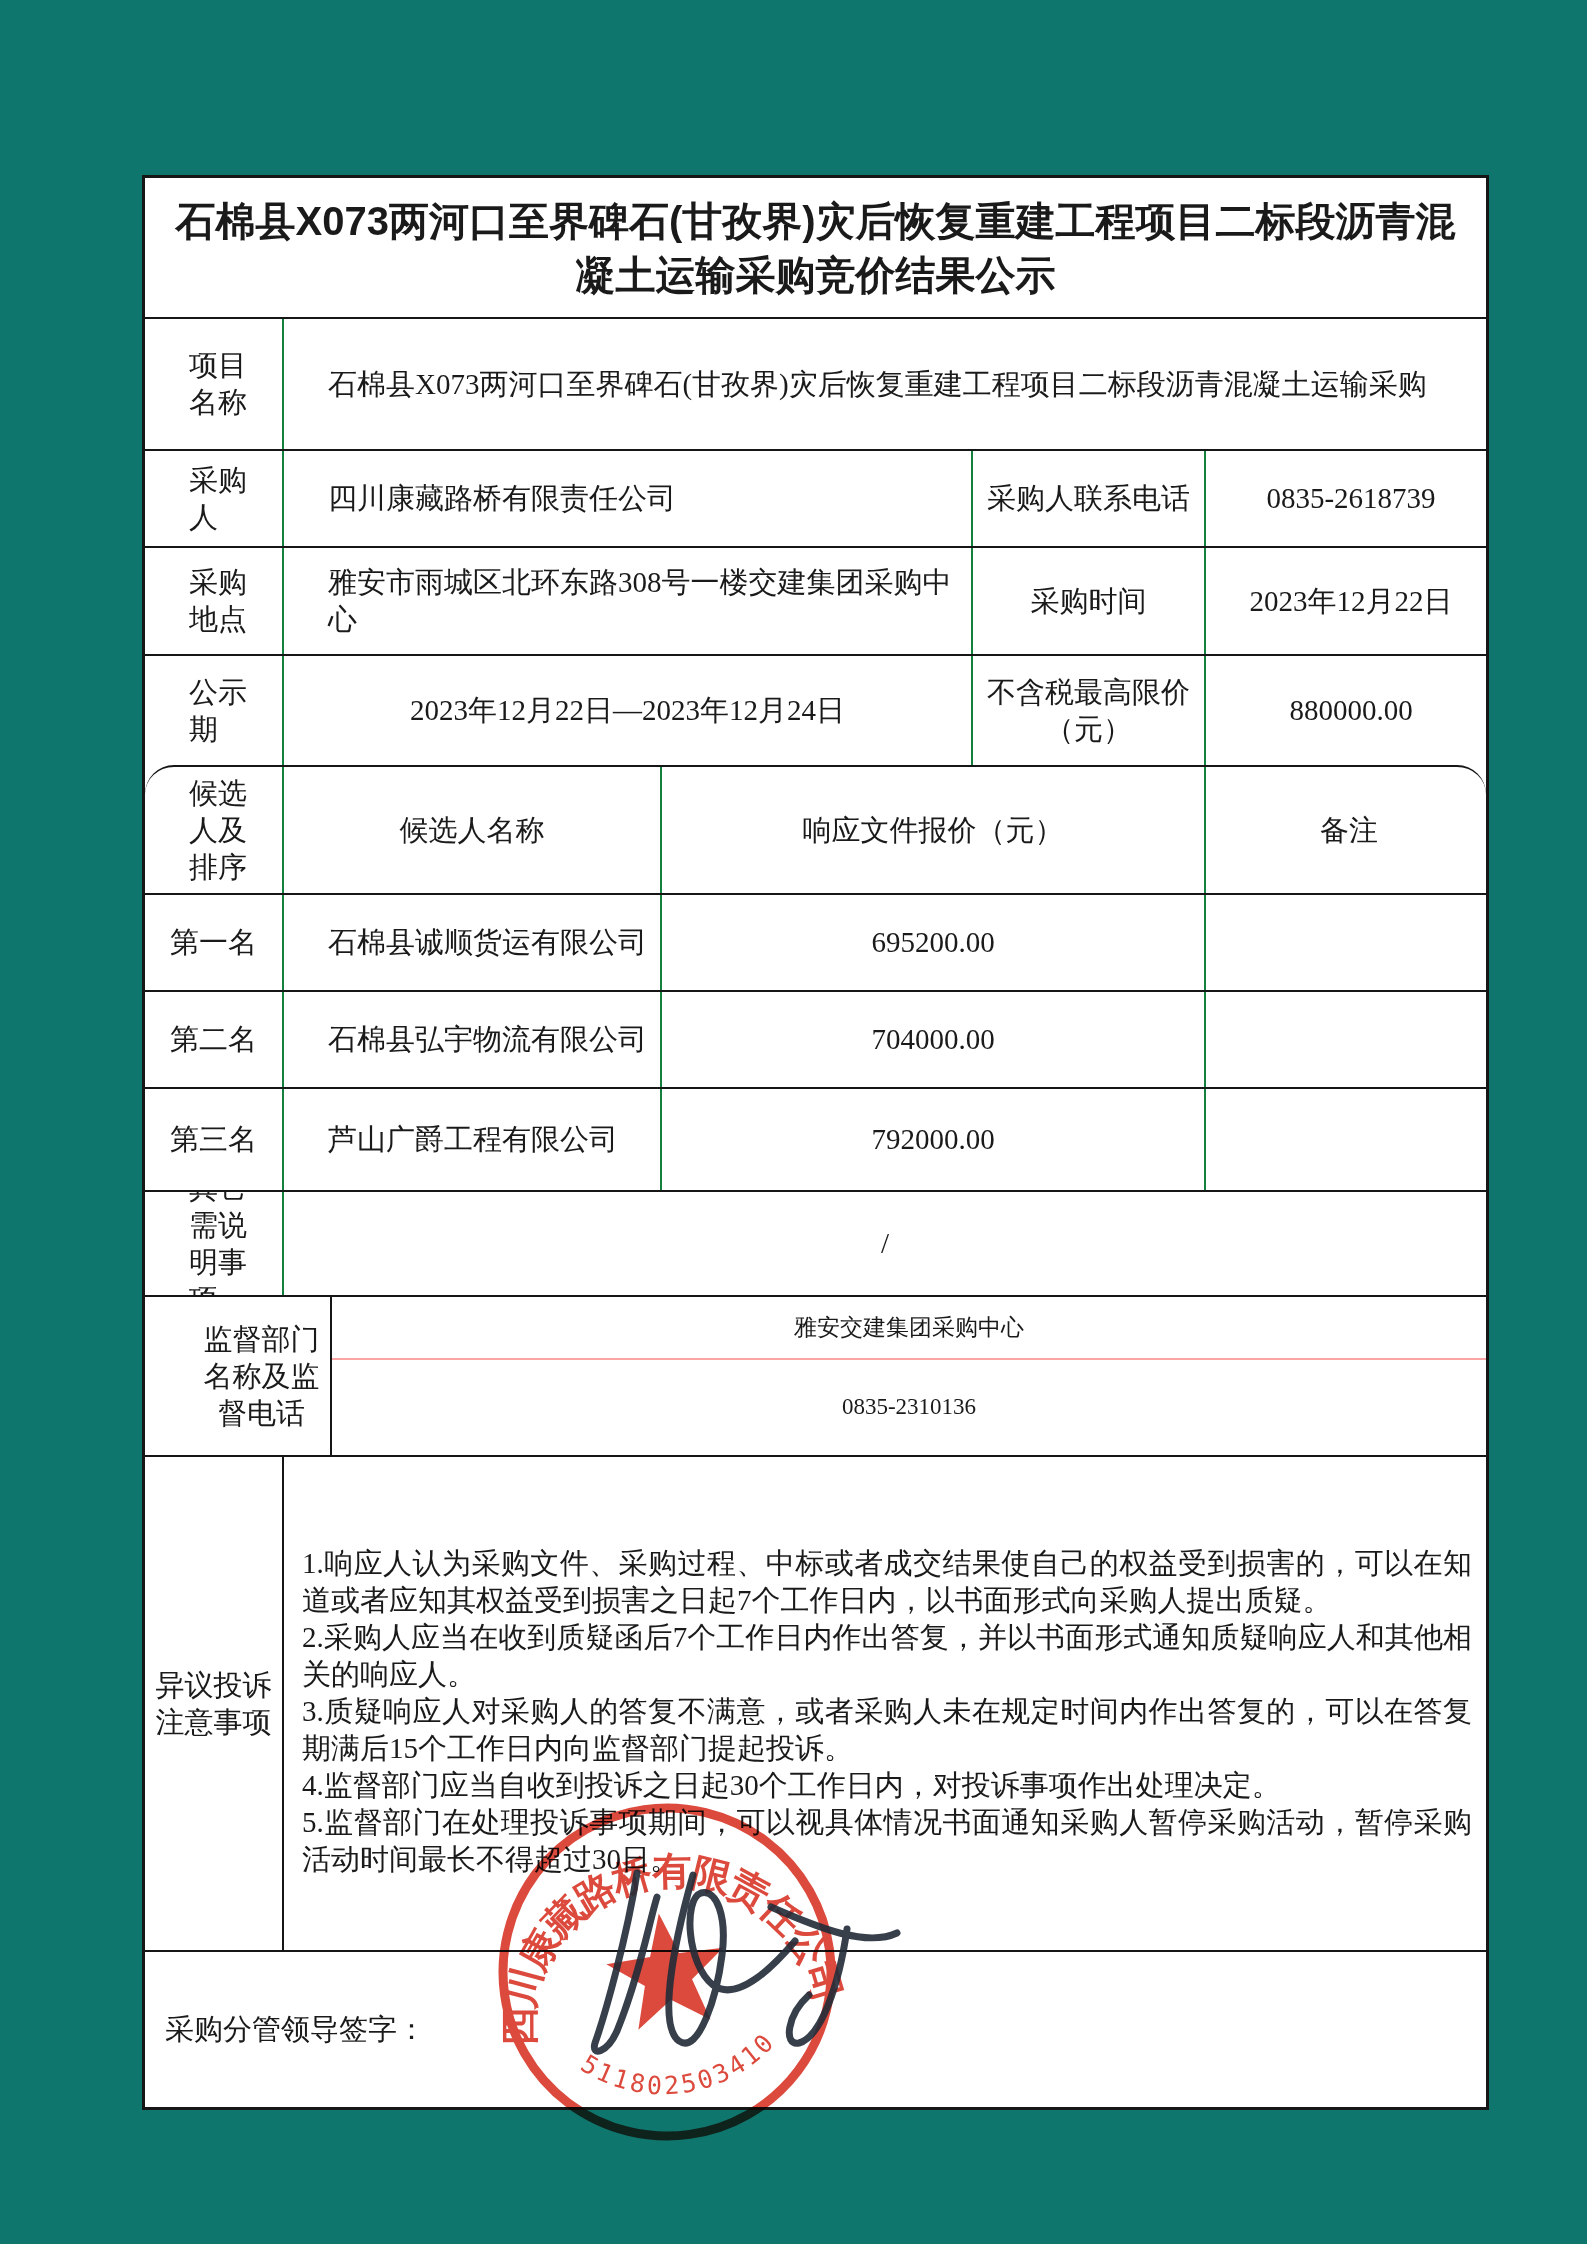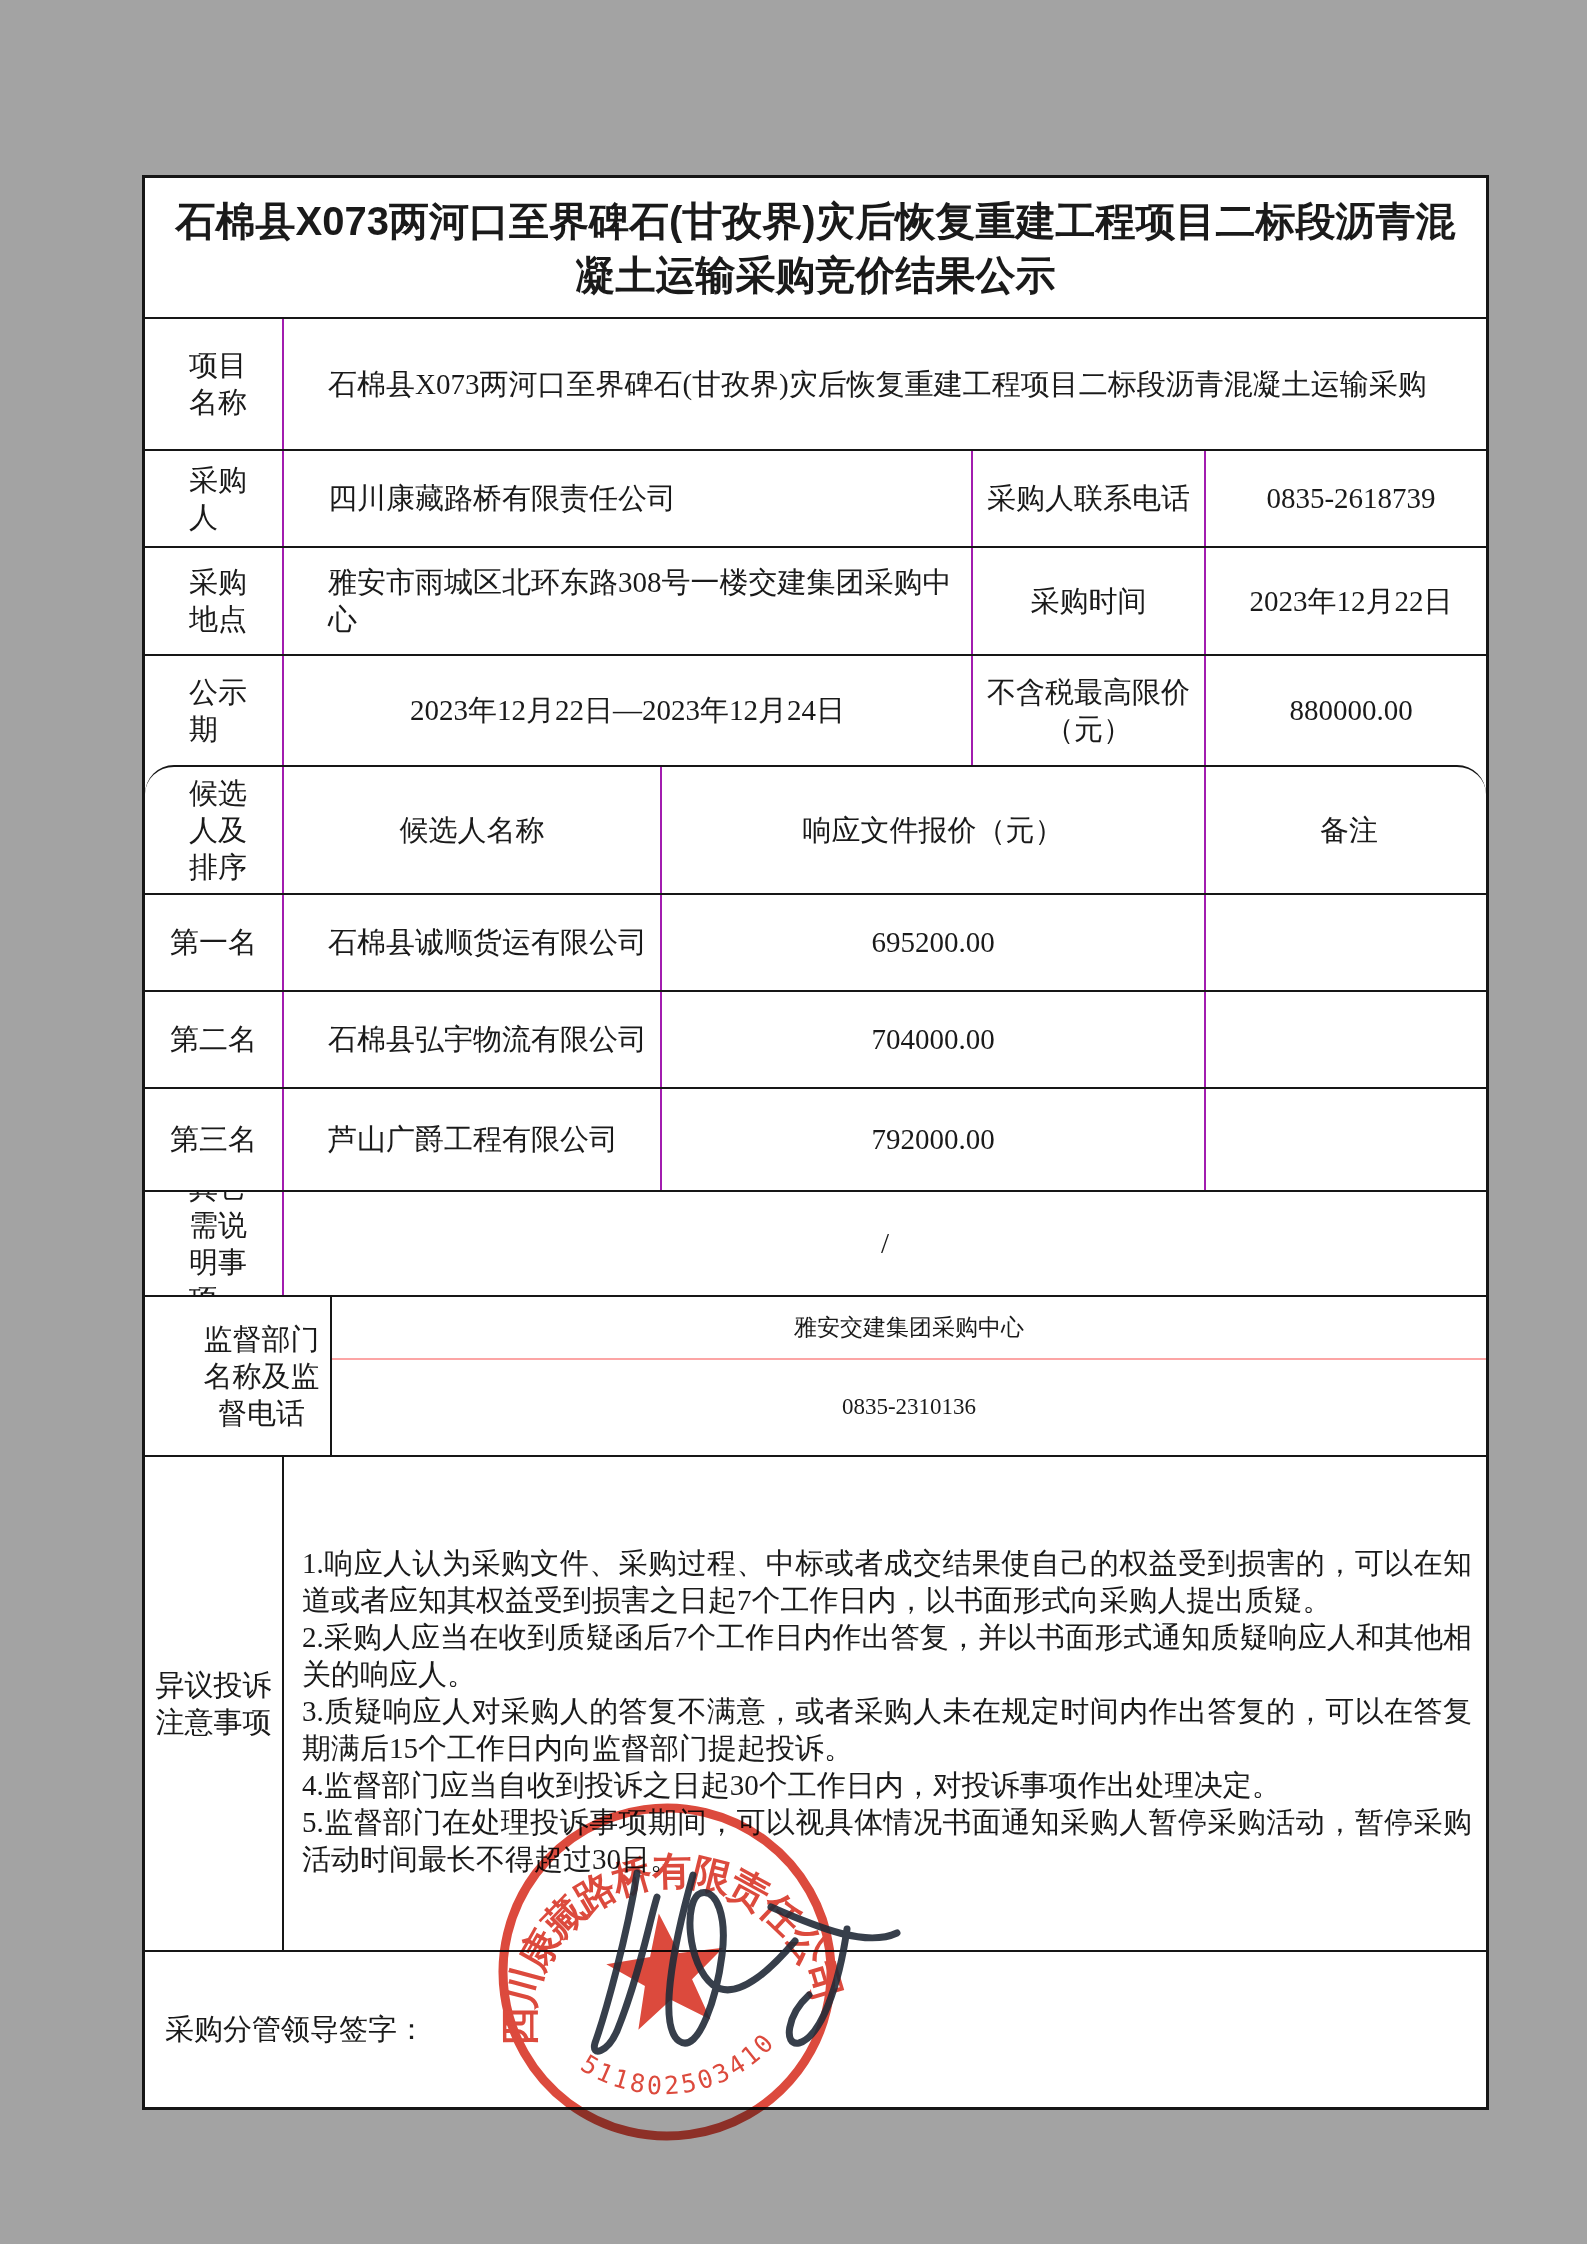--- a/index.html
+++ b/index.html
@@ -1,34 +1,34 @@
 <!DOCTYPE html>
 <html><head>
 <meta charset="utf-8">
 <style>
   html,body{margin:0;padding:0;background:#ffffff;}
   .page{
     position:relative;
     width:1587px;height:2244px;
-    background:#a3a3a3;
+    background:#0f766e;
     font-family:"Liberation Serif", serif;
     color:#1a1a1a;
     overflow:hidden;
   }
   .tbl{
     position:absolute;left:142px;top:175px;width:1347px;
     border:3px solid #161616;
     box-sizing:border-box;
     background:#fff;
   }
   .row{display:flex;border-top:2px solid #161616;box-sizing:border-box;}
   .row:first-child{border-top:none;}
   .cell{
     box-sizing:border-box;
-    border-left:2px solid #a21caf;
+    border-left:2px solid #15803d;
     display:flex;align-items:center;
     font-size:29px;line-height:37px;
     padding:4px 8px;
     overflow:hidden;
   }
   .cell:first-child{border-left:none;}
   .c-label{flex:0 0 137px;}
   .c-wide{flex:0 0 689px;}
   .c-sublabel{flex:0 0 233px;}
   .c-subval{flex:0 0 288px;padding-left:12px;}

